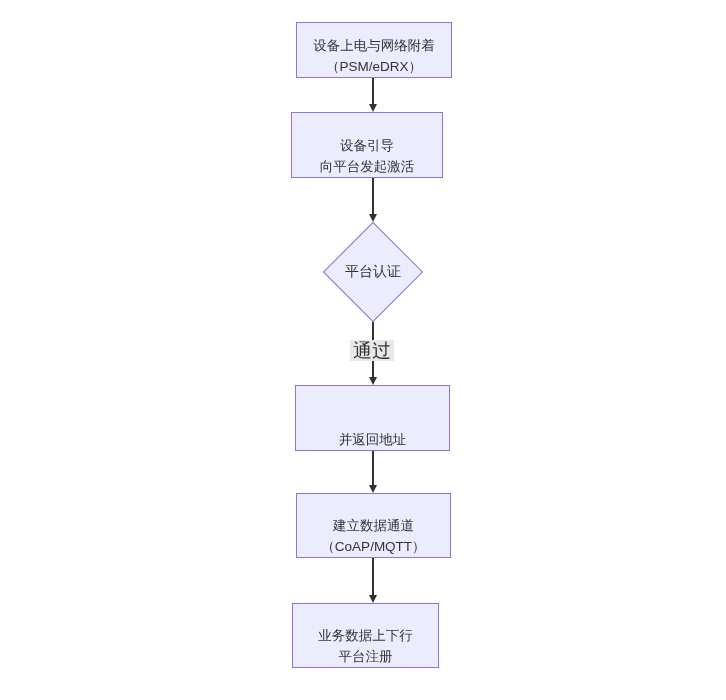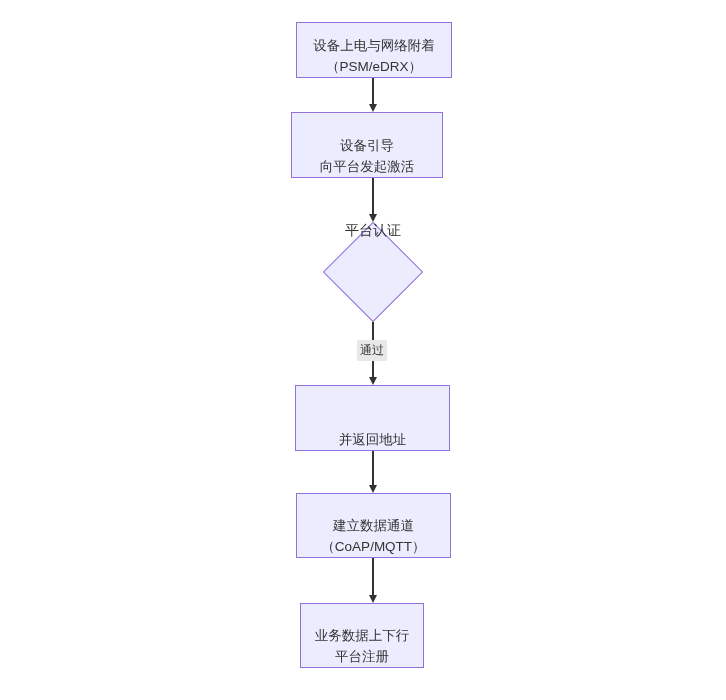--- a/index.html
+++ b/index.html
@@ -23,39 +23,39 @@
     position:absolute;width:1.5px;
     background:var(--edge-line,#333333);
   }
   .arrowhead{
     position:absolute;width:0;height:0;
     border-left:4px solid transparent;
     border-right:4px solid transparent;
     border-top:8px solid var(--edge-line,#333333);
   }
   .diamond{
-    position:absolute;display:flex;justify-content:center;
+    position:absolute;display:flex;align-items:center;justify-content:center;
   }
   .diamond-shape{
     position:absolute;left:50%;top:50%;
     width:71px;height:71px;box-sizing:border-box;
     transform:translate(-50%,-50%) rotate(45deg);
     background:var(--node-fill,#ECECFF);
     border:1px solid var(--node-border,#9370DB);
   }
   .diamond .nline{
     position:relative;z-index:1;
     color:var(--node-text,#333333);
     font-size:14px;white-space:nowrap;
   }
   .edge-label{
     position:absolute;transform:translateX(-50%);
     background:var(--edge-label-bg,#e8e8e8);
     color:var(--edge-label-text,#333333);
-    font-size:12px;line-height:19px;padding:1px 3px;
+    font-size:19px;line-height:19px;padding:1px 3px;
     white-space:nowrap;
   }
 </style>
 </head>
 <body>
 
 <div class="canvas">
 
   <div class="node" style="left:296px;top:22px;width:156px;height:56px">
     <span class="nline">设备上电与网络附着</span>
@@ -90,18 +90,18 @@
   <div class="arrowhead" style="left:369px;top:485px"></div>
 
   <div class="node" style="left:296px;top:493px;width:155px;height:65px">
     <span class="nline">建立数据通道</span>
     <span class="nline">（CoAP/MQTT）</span>
   </div>
 
   <div class="edge-line" style="left:372px;top:558px;height:37px"></div>
   <div class="arrowhead" style="left:369px;top:595px"></div>
 
-  <div class="node" style="left:300px;top:603px;width:124px;height:65px">
+  <div class="node" style="left:292px;top:603px;width:147px;height:65px">
     <span class="nline">业务数据上下行</span>
     <span class="nline">平台注册</span>
   </div>
 
 </div>
 
 </body></html>

